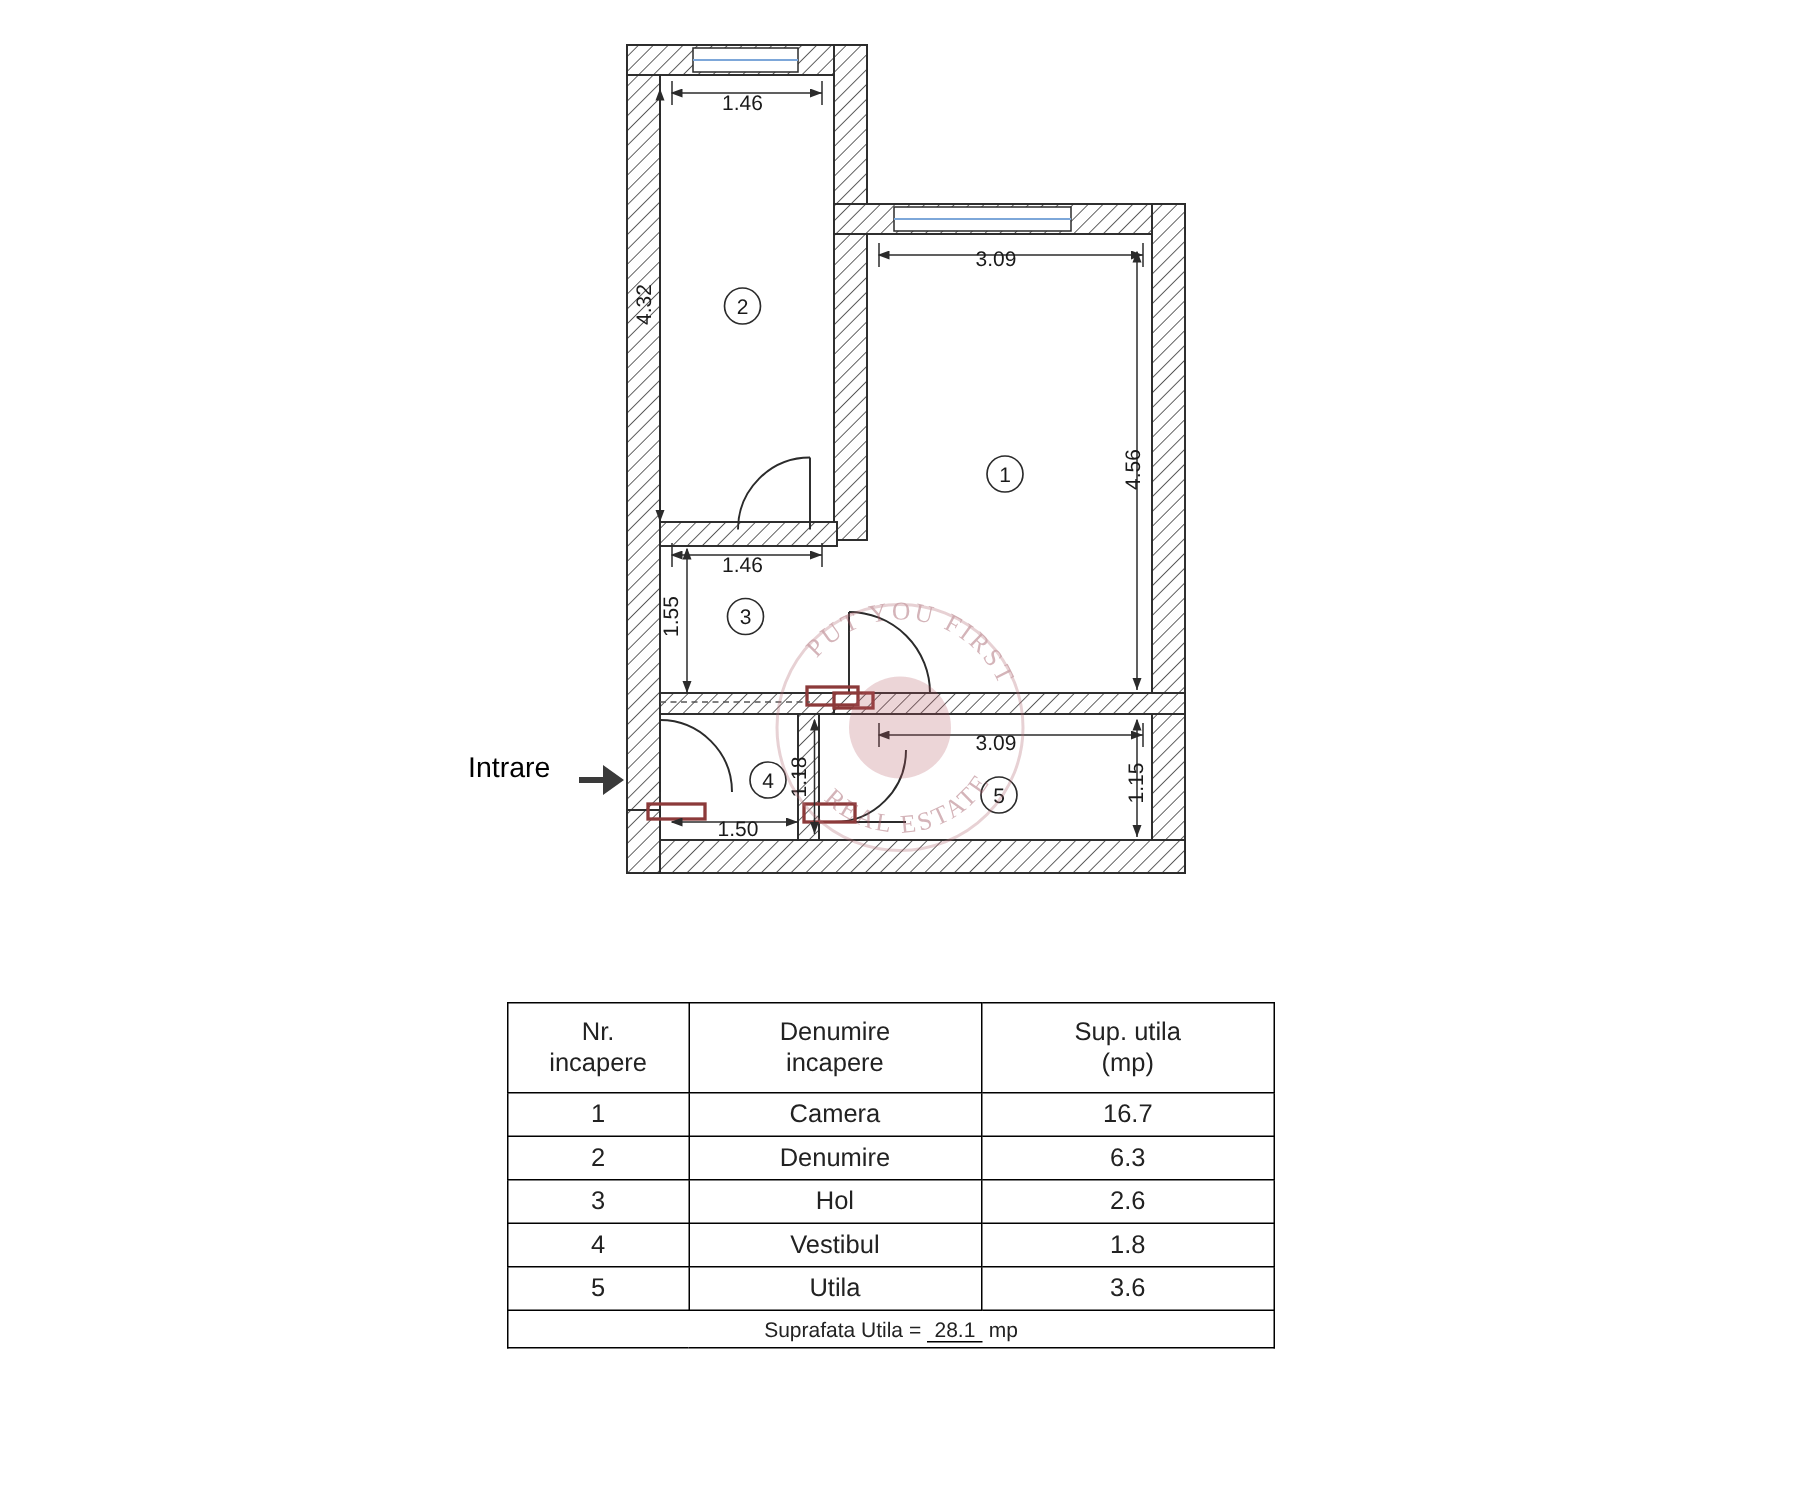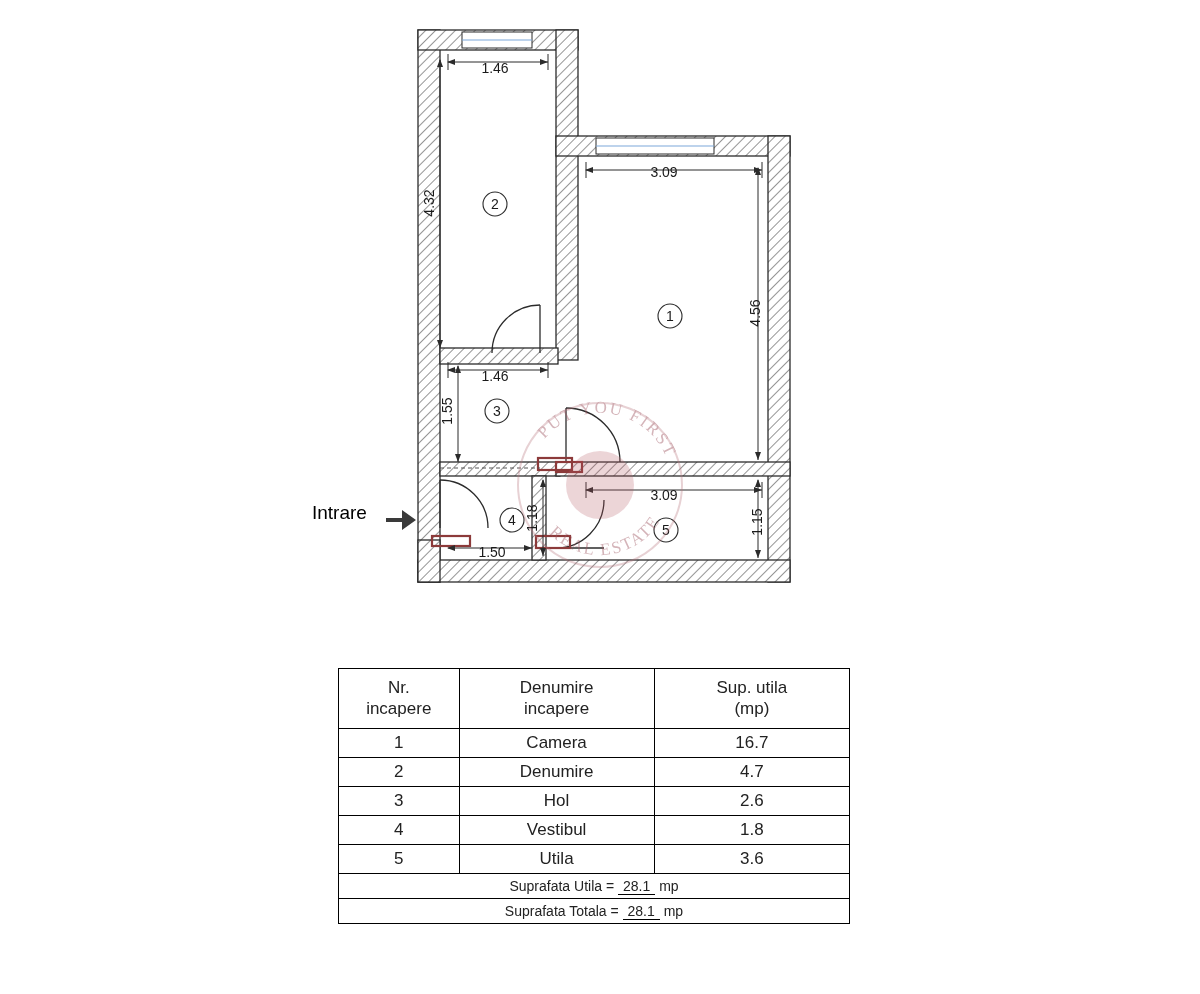--- a/index.html
+++ b/index.html
@@ -210,21 +210,21 @@
     </thead>
     <tbody>
       <tr>
         <td>1</td>
         <td>Camera</td>
         <td>16.7</td>
       </tr>
       <tr>
         <td>2</td>
         <td>Denumire</td>
-        <td>4.7</td>
+        <td>6.3</td>
       </tr>
       <tr>
         <td>3</td>
         <td>Hol</td>
         <td>2.6</td>
       </tr>
       <tr>
         <td>4</td>
         <td>Vestibul</td>
         <td>1.8</td>
@@ -234,22 +234,15 @@
         <td>Utila</td>
         <td>3.6</td>
       </tr>
       <tr class="total-row">
         <td colspan="3">
           <span>Suprafata Utila =</span>
           <span class="u-val">28.1</span>
           <span>mp</span>
         </td>
       </tr>
-      <tr class="total-row">
-        <td colspan="3">
-          <span>Suprafata Totala =</span>
-          <span class="u-val">28.1</span>
-          <span>mp</span>
-        </td>
-      </tr>
     </tbody>
   </table>
 </div>
 
 </body></html>

